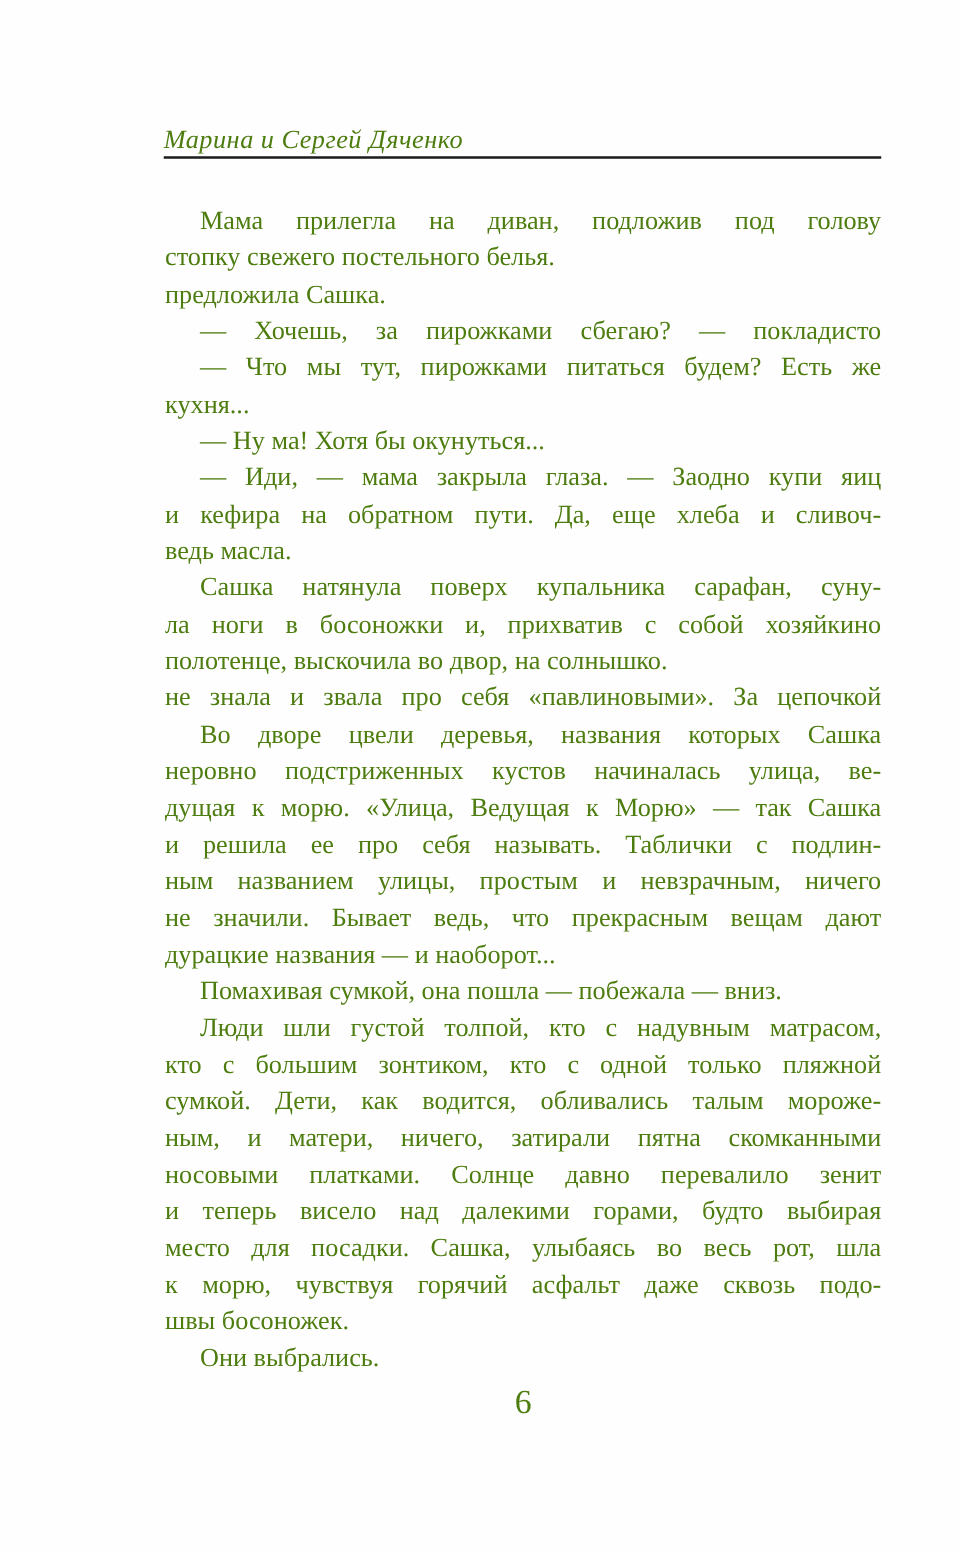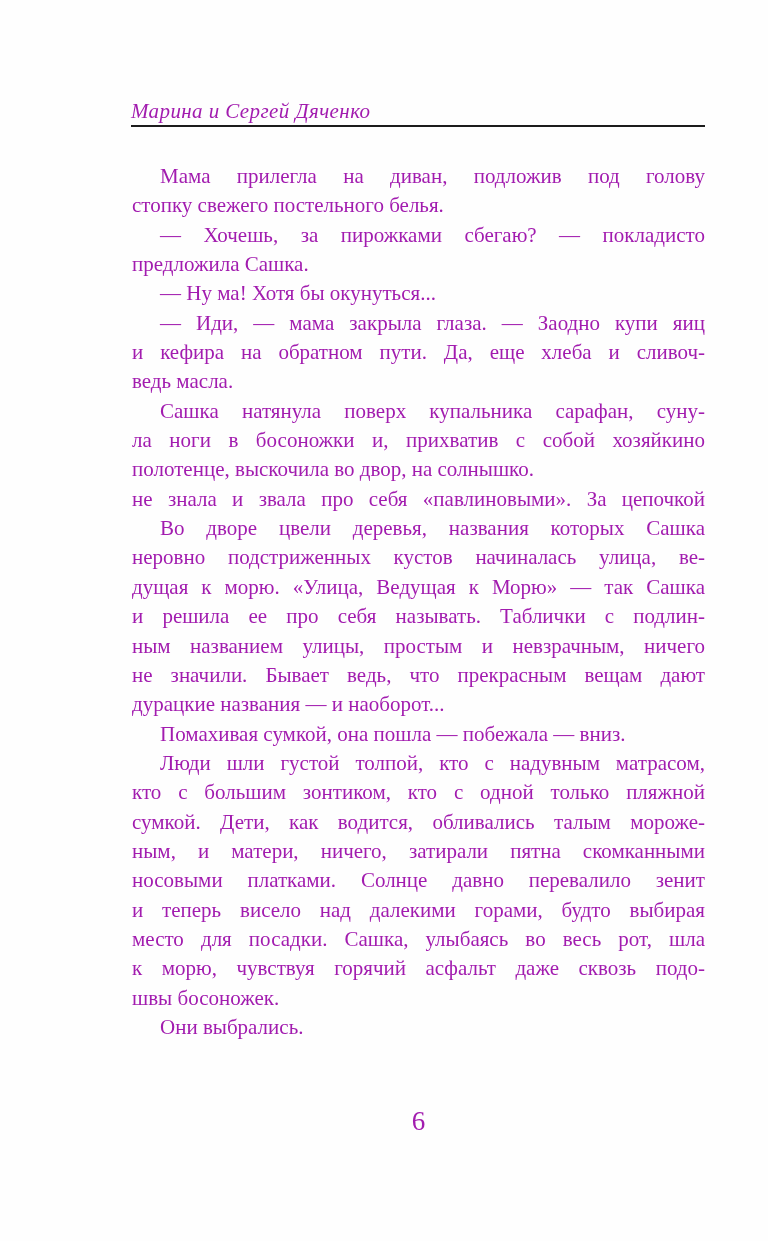--- a/index.html
+++ b/index.html
@@ -6,21 +6,21 @@
     margin: 0;
     padding: 0;
     background: #ffffff;
   }
   .page {
     position: relative;
     width: 768px;
     height: 1241px;
     background: #fefefe;
     font-family: "Liberation Serif", "DejaVu Serif", serif;
-    color: #a21caf;
+    color: #4d7c0f;
     overflow: hidden;
   }
   .running-header {
     position: absolute;
     left: 131px;
     top: 99px;
     width: 574px;
     font-style: italic;
     font-size: 21px;
     line-height: 24px;
@@ -66,22 +66,26 @@
 
 <div class="page">
   <div class="running-header">Марина и Сергей Дяченко</div>
   <div class="header-rule"></div>
   <div class="page-body">
       <div class="para">
         <div class="text-line first-line">Мама прилегла на диван, подложив под голову</div>
         <div class="text-line last-line">стопку свежего постельного белья.</div>
       </div>
       <div class="para">
+        <div class="text-line last-line">предложила Сашка.</div>
         <div class="text-line first-line">— Хочешь, за пирожками сбегаю? — покладисто</div>
-        <div class="text-line last-line">предложила Сашка.</div>
+      </div>
+      <div class="para">
+        <div class="text-line first-line">— Что мы тут, пирожками питаться будем? Есть же</div>
+        <div class="text-line last-line">кухня...</div>
       </div>
       <div class="para">
         <div class="text-line first-line last-line">— Ну ма! Хотя бы окунуться...</div>
       </div>
       <div class="para">
         <div class="text-line first-line">— Иди, — мама закрыла глаза. — Заодно купи яиц</div>
         <div class="text-line">и кефира на обратном пути. Да, еще хлеба и сливоч-</div>
         <div class="text-line last-line">ведь масла.</div>
       </div>
       <div class="para">

